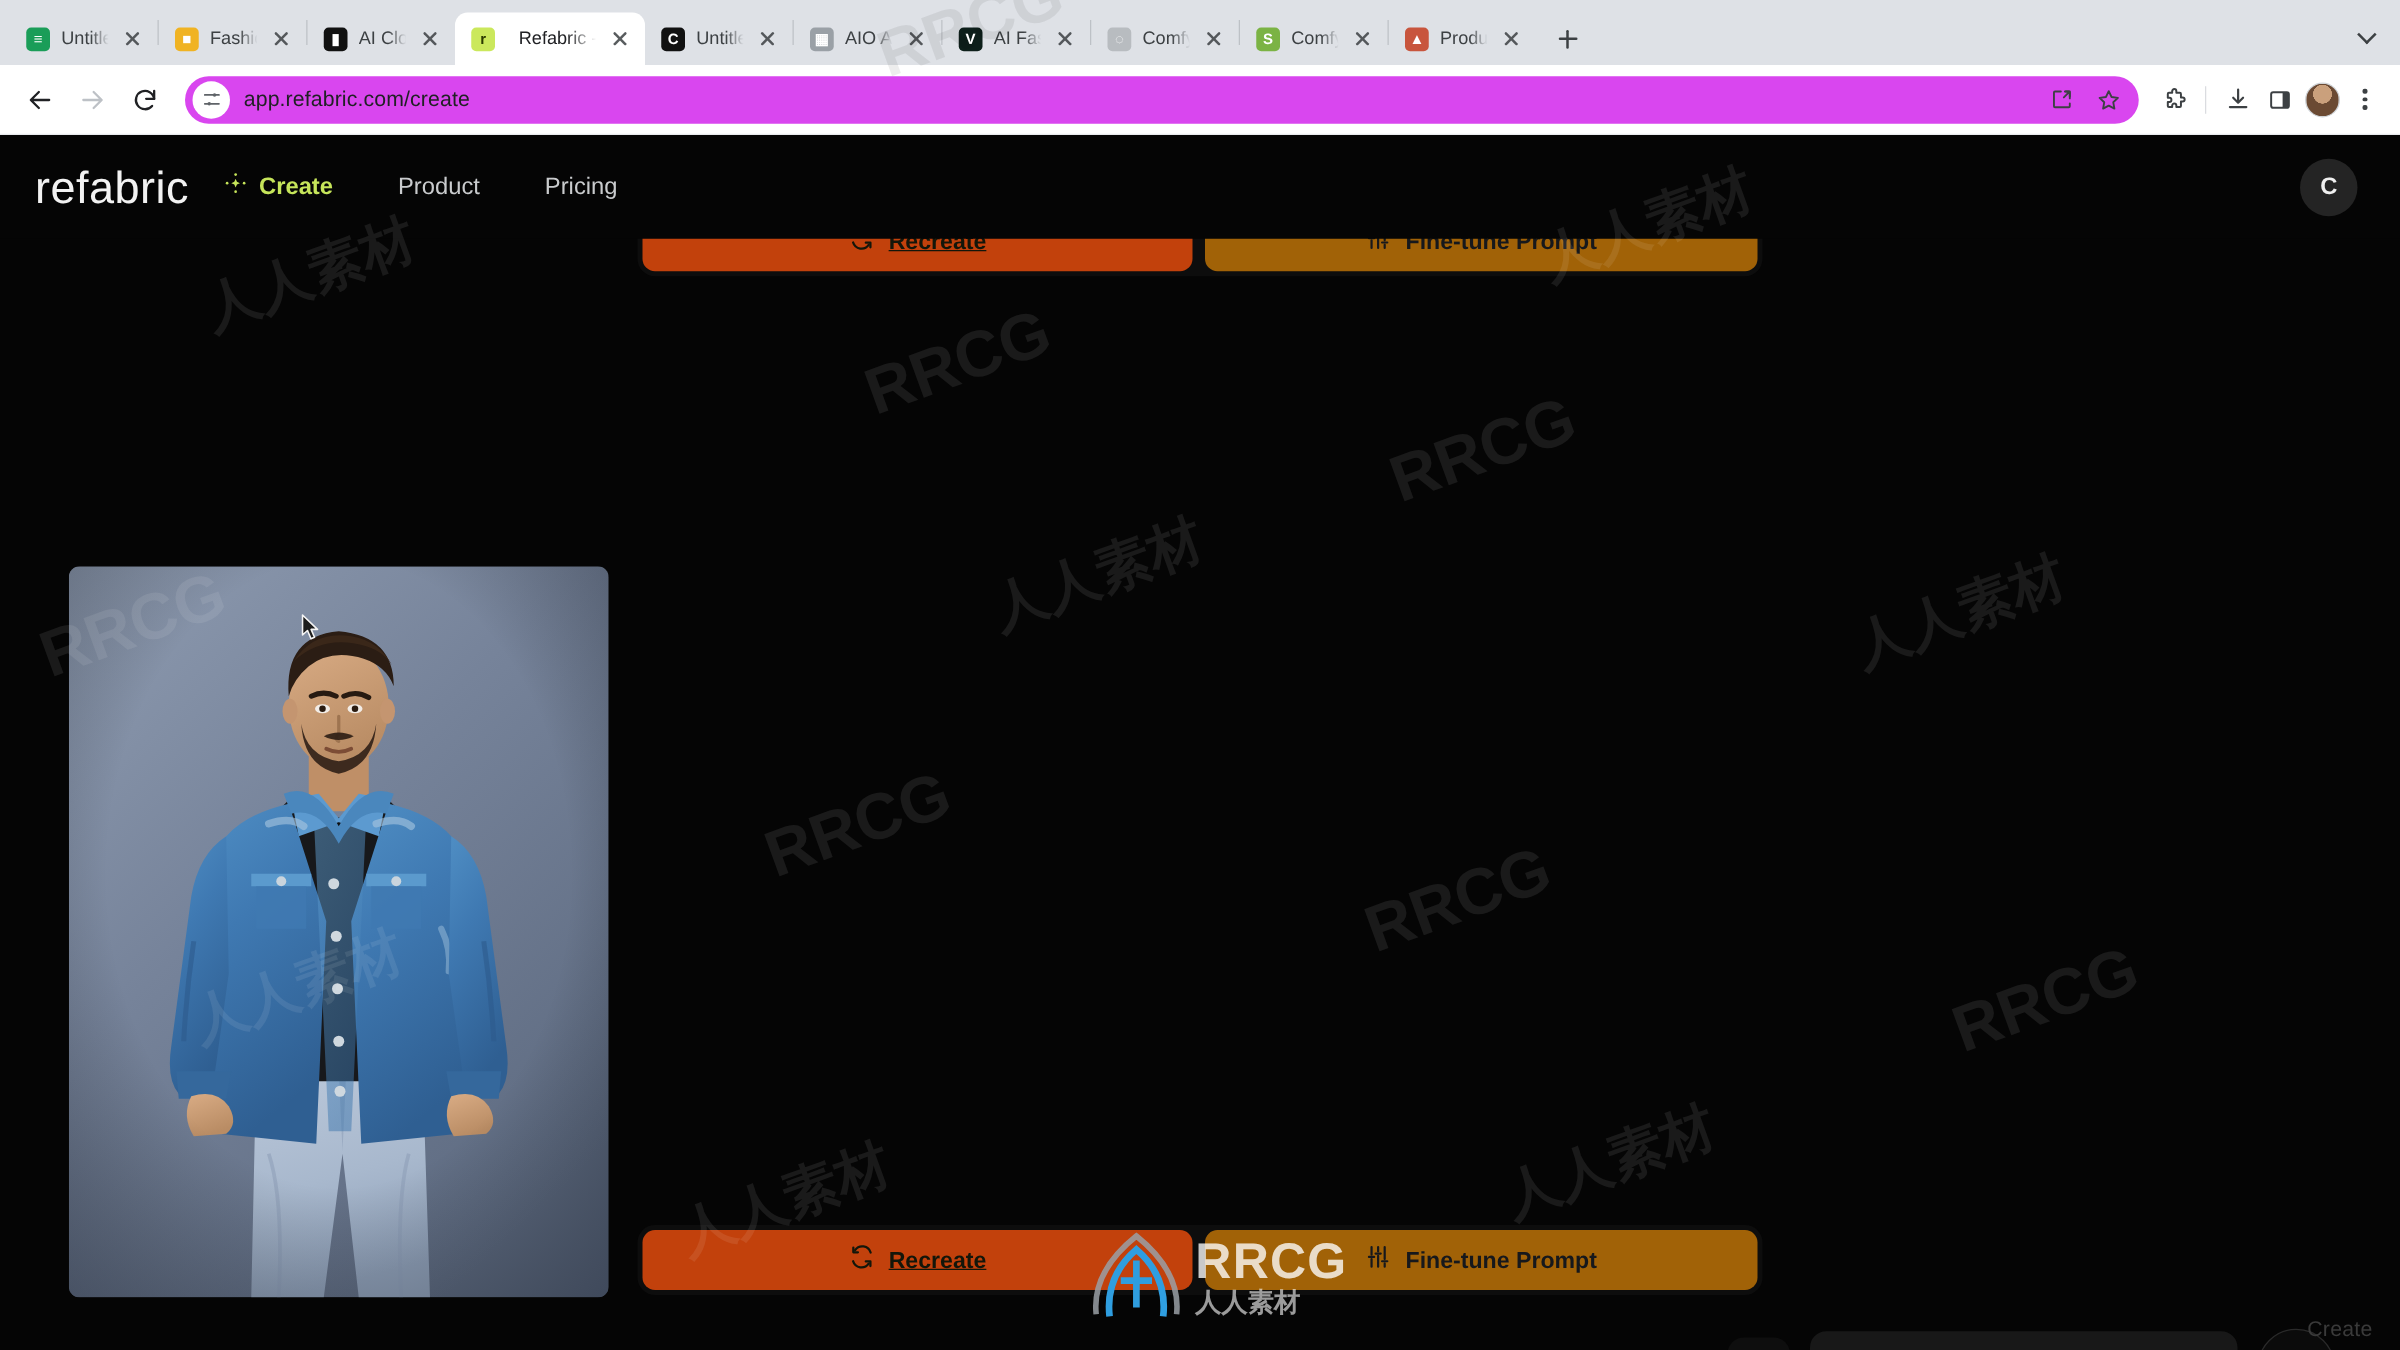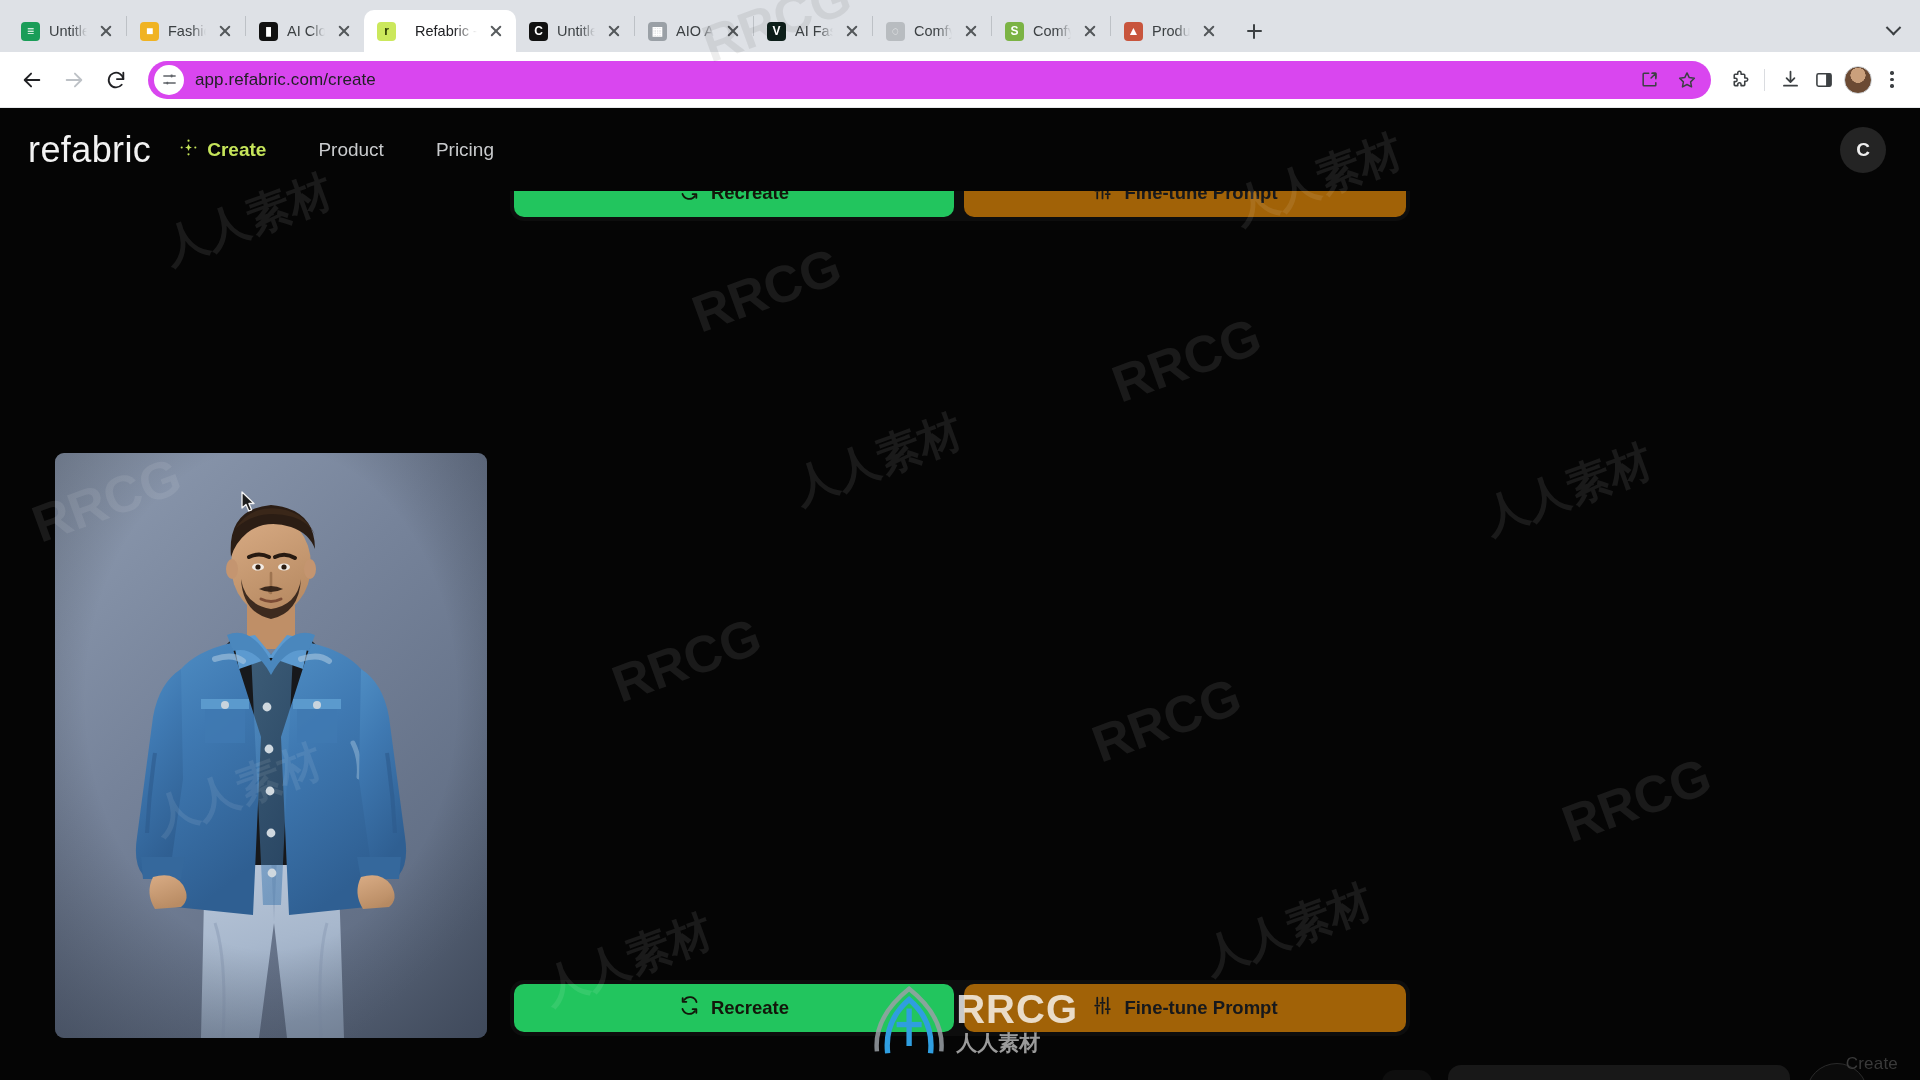--- a/index.html
+++ b/index.html
@@ -111,21 +111,21 @@
     position:absolute; left:510px; width:900px; height:56px;
     background:#0d0d0d; border-radius:14px; padding:4px;
     display:flex; gap:10px; align-items:center;
   }
   .actionbar.top { top:-26px; }
   .actionbar.bottom { top:789px; }
   .btn-recreate, .btn-finetune {
     height:48px; border-radius:10px; display:flex; align-items:center;
     justify-content:center; gap:11px; font-size:18.5px; font-weight:700;
   }
-  .btn-recreate { flex:0 0 440px; background:#22c55e; color:#13160a; }
+  .btn-recreate { flex:0 0 440px; background:#c2410c; color:#13160a;text-decoration:underline; }
   .btn-finetune { flex:1; background:#a16207; color:#16181c; }
 
   .gen-image {
     position:absolute; left:55px; top:262px; width:432px; height:585px;
     border-radius:9px; overflow:hidden;
   }
 
   .cursor { position:absolute; left:241px; top:300px; width:16px; height:22px; }
 
   

